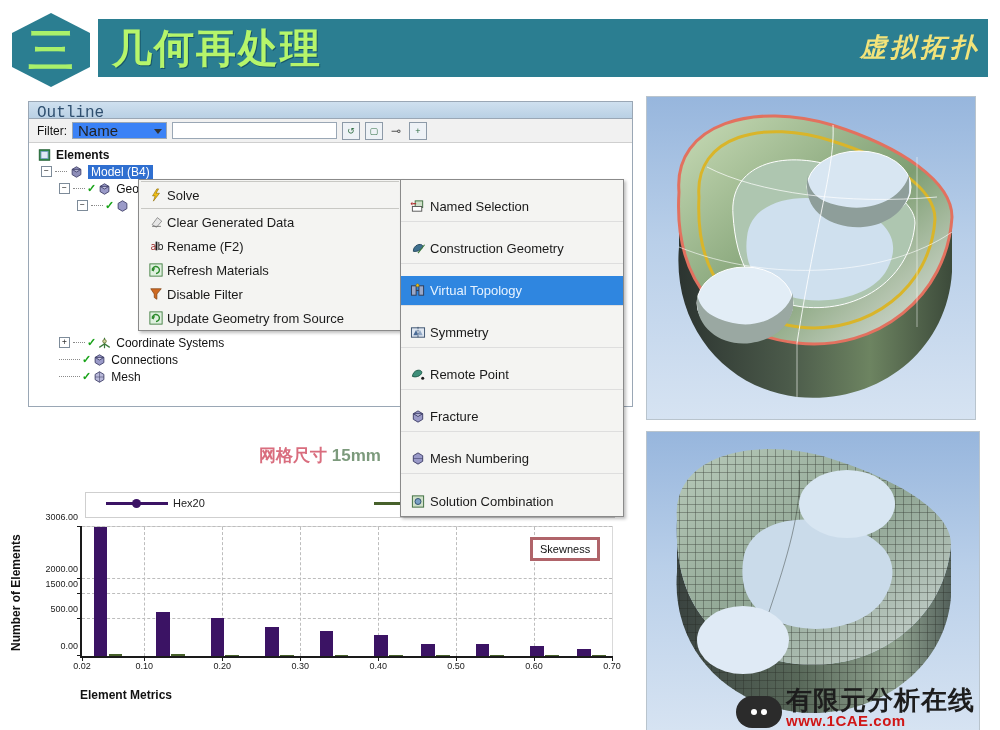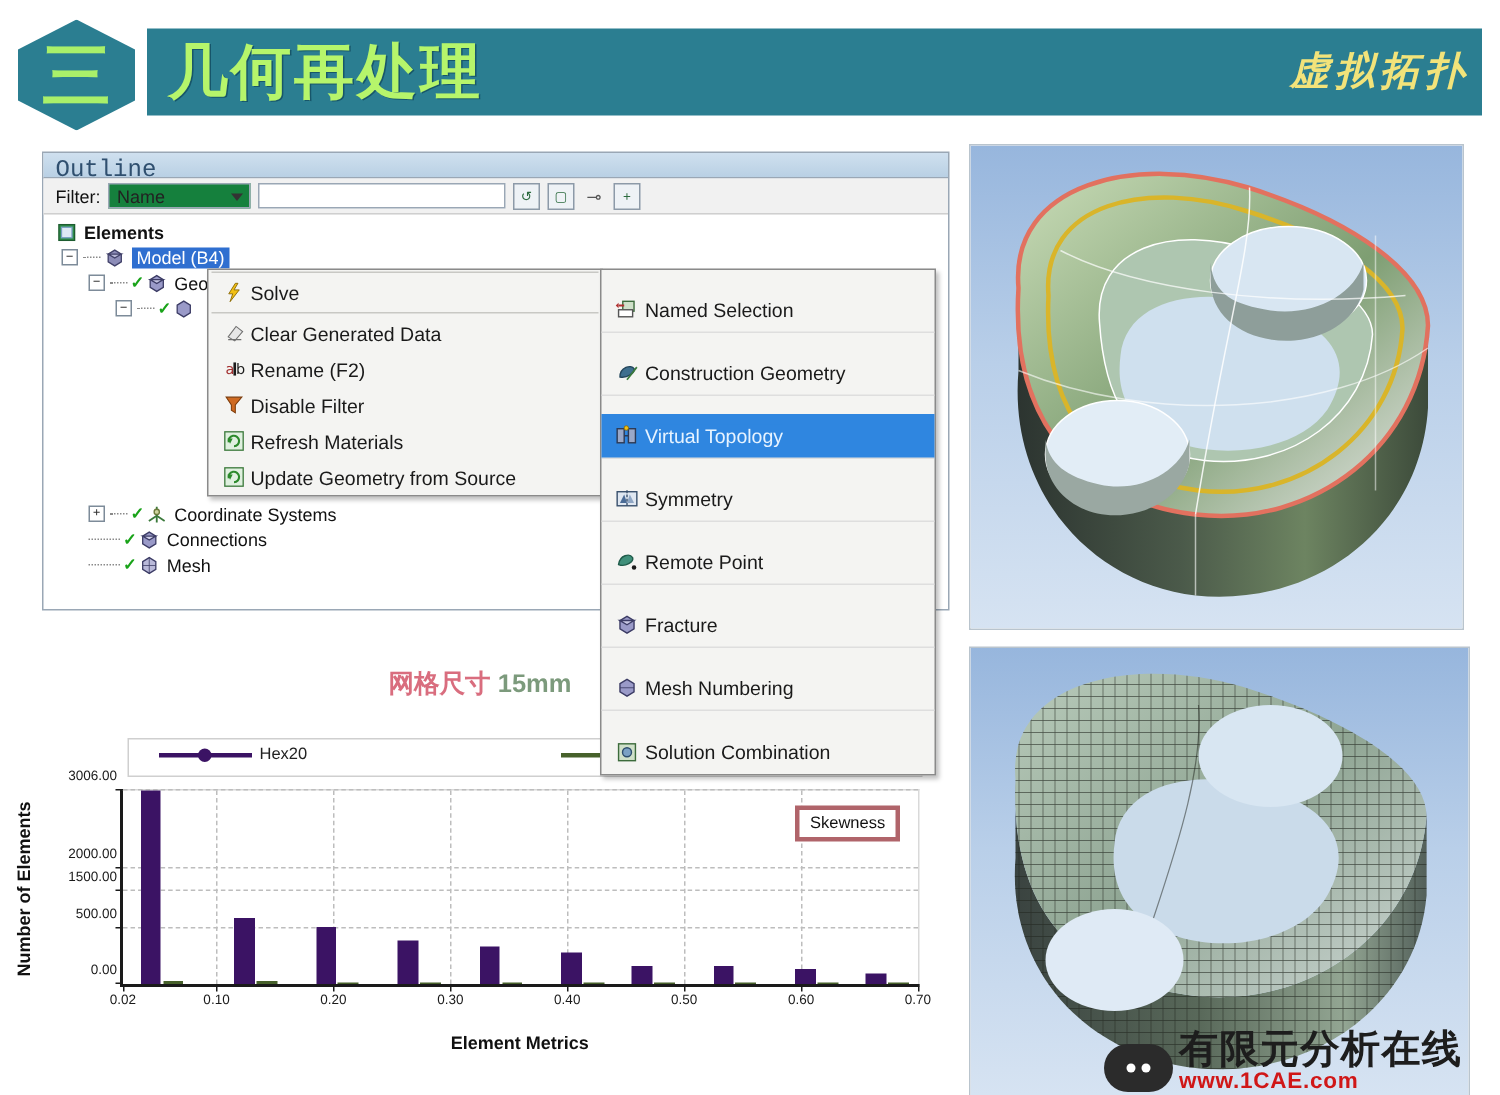--- a/index.html
+++ b/index.html
@@ -40,22 +40,22 @@
     border-bottom:1px solid #9aa7b5;
     font-size:16px;color:#2f4f6f;padding:2px 0 0 8px;box-sizing:border-box;font-family:Liberation Mono, monospace;
   }
   .filter-bar{
     height:24px;background:#f1f1f1;border-bottom:1px solid #cfcfcf;
     display:flex;align-items:center;gap:5px;padding:0 4px;box-sizing:border-box;
     position:relative;
   }
   .filter-label{font-size:12px;color:#111;padding-left:4px;}
   .filter-select{
-    width:95px;height:17px;background:#15803d;border:1px solid #9aa7b5;
-    font-size:12px;color:#222;display:flex;align-items:center;
+    width:95px;height:17px;background:#3b82f6;border:1px solid #9aa7b5;
+    font-size:15px;color:#222;display:flex;align-items:center;
     padding-left:5px;box-sizing:border-box;position:relative;text-align:right;
   }
   .filter-select .caret{
     position:absolute;right:4px;top:6px;width:0;height:0;
     border-left:4px solid transparent;border-right:4px solid transparent;border-top:5px solid #333;
   }
   .filter-input{
     width:165px;height:17px;background:#fff;border:1px solid #9aa7b5;
     font-size:11px;box-sizing:border-box;
   }
@@ -140,21 +140,21 @@
   .ytickmark{position:absolute;right:100%;width:5px;height:0;border-top:1px solid #1a1a1a;}
   .xtick{position:absolute;top:100%;margin-top:5px;font-size:9px;color:#1a1a1a;transform:translateX(-50%);white-space:nowrap;}
   .xtickmark{position:absolute;top:100%;width:0;height:5px;border-left:1px solid #1a1a1a;}
   .ylabel{
     position:absolute;left:8px;top:528px;width:16px;height:130px;
     writing-mode:vertical-rl;transform:rotate(180deg);
     font-size:12px;font-weight:bold;color:#111;text-align:center;
     display:flex;align-items:center;justify-content:center;
   }
   .xlabel{
-    position:absolute;left:80px;top:688px;width:533px;text-align:center;
+    position:absolute;left:80px;top:688px;width:533px;text-align:left;
     font-size:12px;font-weight:bold;color:#111;
   }
   .skew-box{
     position:absolute;left:530px;top:537px;padding:3px 7px;background:#fff;
     border:3px solid #b0646a;font-size:11px;color:#111;z-index:6;
   }
 
   
   .img3d{position:absolute;border:1px solid #b9c4cd;overflow:hidden;}
   .img-top{left:646px;top:96px;width:328px;height:322px;}
@@ -315,35 +315,35 @@
           <rect x="7" y="3" width="2" height="10" fill="#1a1a1a"></rect>
           <text x="9" y="12" font-size="11" font-family="DejaVu Sans" fill="#1a1a1a">b</text>
         </svg>
     </span>
     <span>Rename (F2)</span>
   </div>
 
   <div class="ctx-item">
     <span class="mi">
       <svg width="14" height="14" viewBox="0 0 16 16">
-          <polygon points="2,2 14,2 9,8 9,14 6,12 6,8" fill="#cf6a22" stroke="#7c3c0c" stroke-width=".8"></polygon>
-        </svg>
-    </span>
-    <span>Disable Filter</span>
-  </div>
-
-  <div class="ctx-item">
-    <span class="mi">
-      <svg width="14" height="14" viewBox="0 0 16 16">
           <rect x="1" y="1" width="14" height="14" fill="#dff0df" stroke="#3b7a3b"></rect>
           <path d="M4 9 A4 4 0 1 1 8 12" fill="none" stroke="#2b8a2b" stroke-width="1.6"></path>
           <polygon points="3,6 7,6 5,10" fill="#2b8a2b"></polygon>
         </svg>
     </span>
     <span>Refresh Materials</span>
+  </div>
+
+  <div class="ctx-item">
+    <span class="mi">
+      <svg width="14" height="14" viewBox="0 0 16 16">
+          <polygon points="2,2 14,2 9,8 9,14 6,12 6,8" fill="#cf6a22" stroke="#7c3c0c" stroke-width=".8"></polygon>
+        </svg>
+    </span>
+    <span>Disable Filter</span>
   </div>
 
   <div class="ctx-item">
     <span class="mi">
       <svg width="14" height="14" viewBox="0 0 16 16">
           <rect x="1" y="1" width="14" height="14" fill="#dff0df" stroke="#3b7a3b"></rect>
           <path d="M4 9 A4 4 0 1 1 8 12" fill="none" stroke="#2b8a2b" stroke-width="1.6"></path>
           <polygon points="3,6 7,6 5,10" fill="#2b8a2b"></polygon>
         </svg>
     </span>

